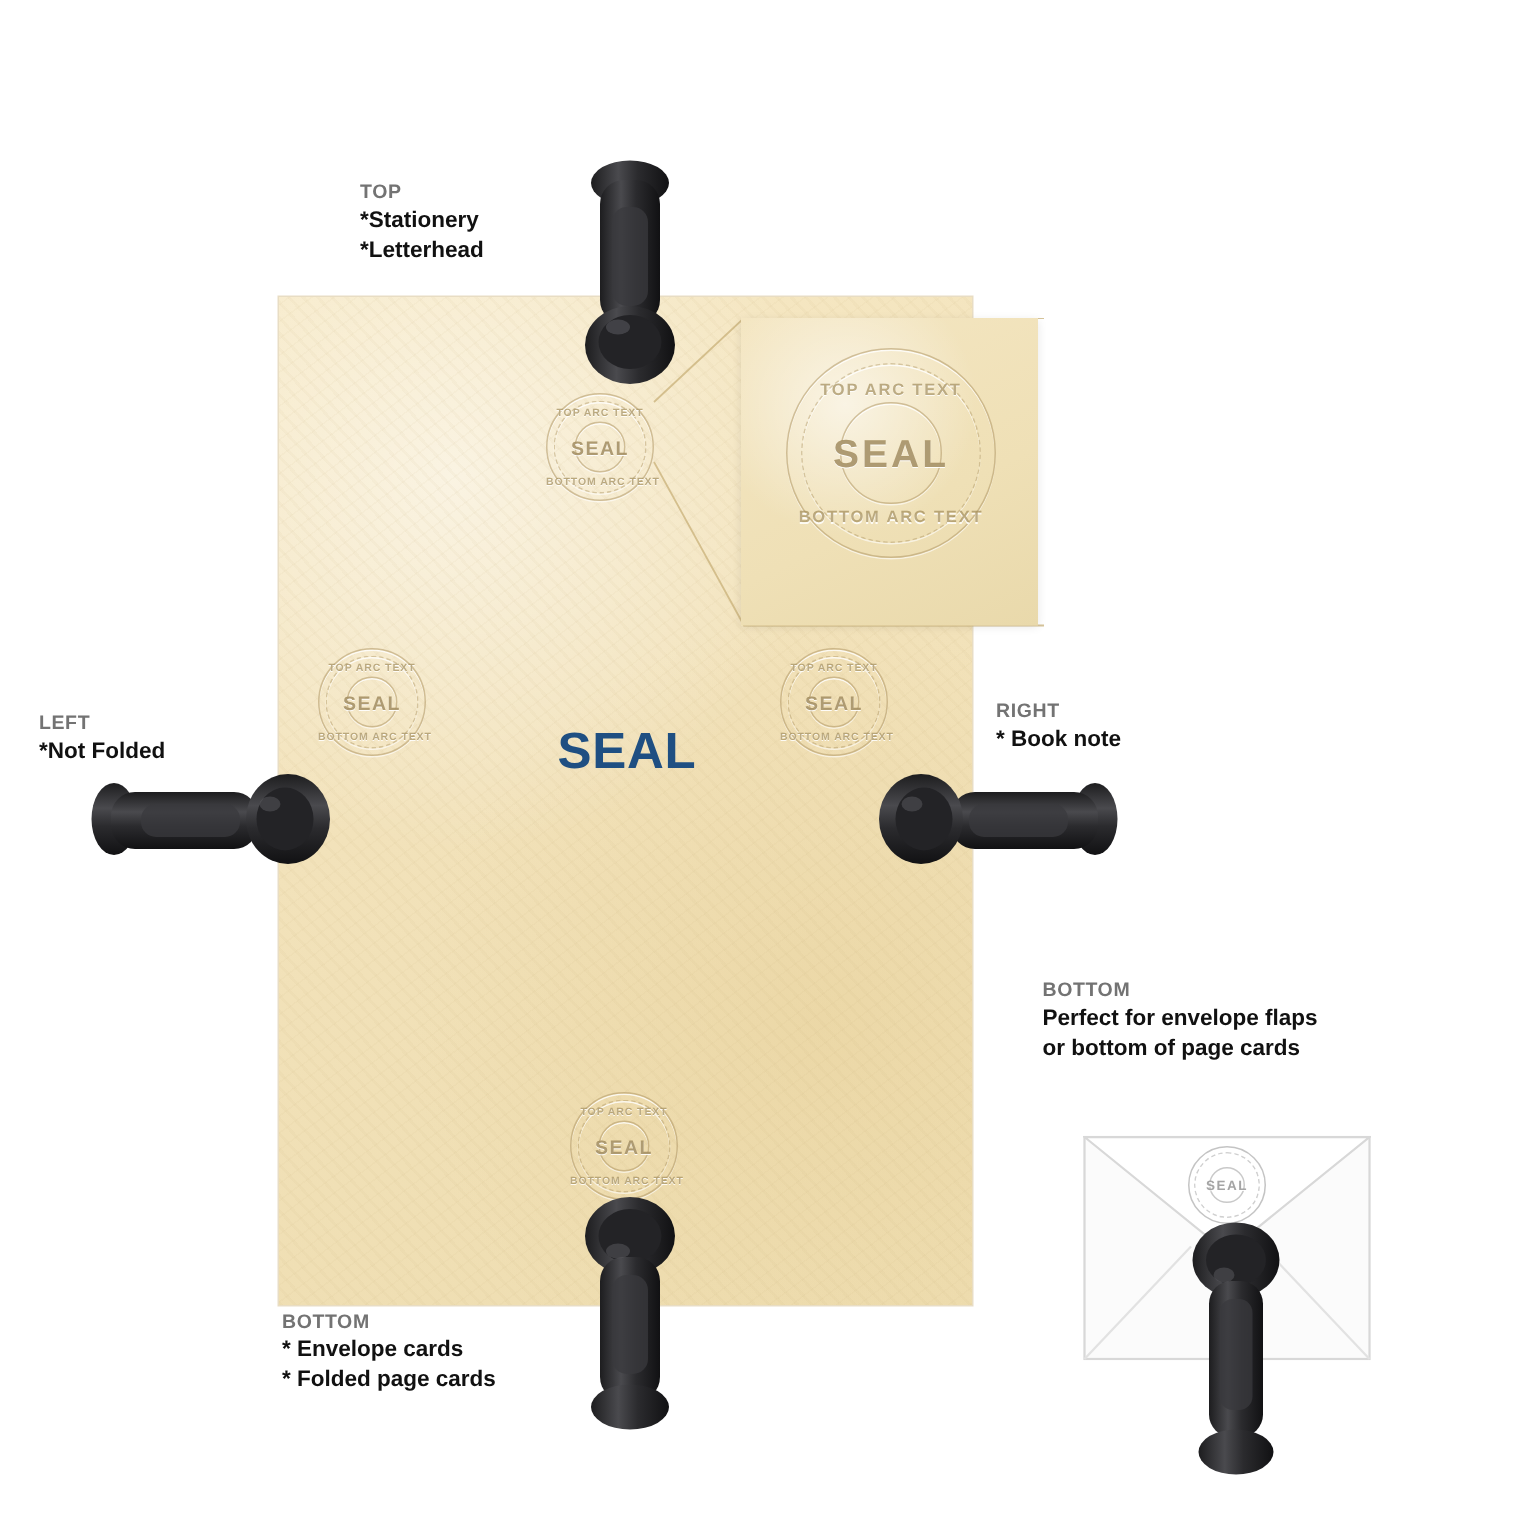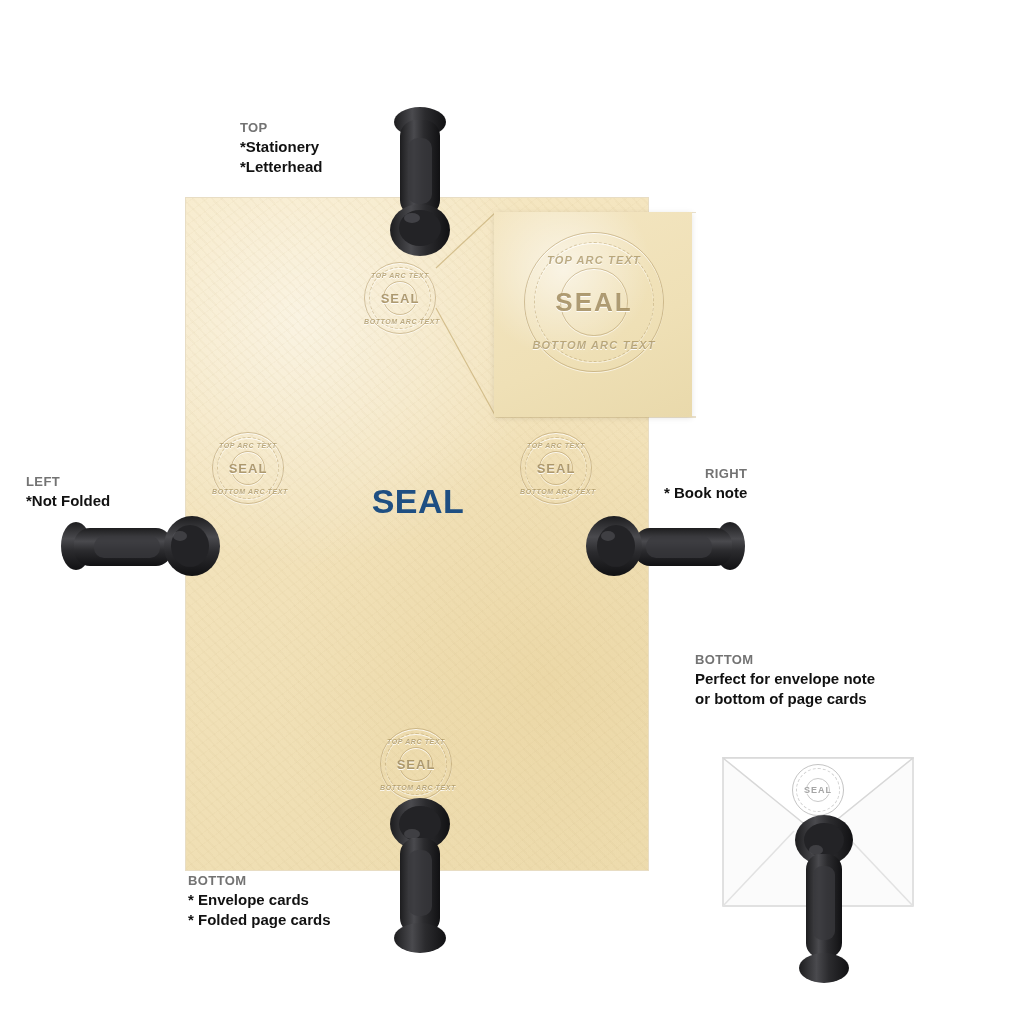--- a/index.html
+++ b/index.html
@@ -83,21 +83,20 @@
   }
   .seal .arc {
     position: absolute;
     left: 0; width: 100%;
     text-align: center;
     font-size: 7px;
     font-weight: bold;
     letter-spacing: 0.6px;
     color: rgba(166,144,94,0.75);
     white-space: nowrap;
-    font-style: italic;
   }
   .seal .arc.top { top: 14%; }
   .seal .arc.bottom { bottom: 13%; }
 
   .seal-a { left: 364px; top: 262px; width: 72px; height: 72px; }
   .seal-b { left: 212px; top: 432px; width: 72px; height: 72px; }
   .seal-c { left: 520px; top: 432px; width: 72px; height: 72px; }
   .seal-d { left: 380px; top: 728px; width: 72px; height: 72px; }
 
   
@@ -156,21 +155,21 @@
   }
   .callout .c-line {
     color: #111111;
     font-weight: bold;
     font-size: 15px;
     line-height: 1.32;
   }
 
   .callout-top    { left: 240px; top: 120px; }
   .callout-left   { left: 26px;  top: 474px; }
-  .callout-right  { left: 664px; top: 466px; text-align: right; }
+  .callout-right  { left: 664px; top: 466px; }
   .callout-bottom { left: 188px; top: 873px; }
   .callout-env    { left: 695px; top: 652px; }
 
   
   .envelope {
     position: absolute;
     left: 722px;
     top: 757px;
     width: 192px;
     height: 150px;
@@ -356,17 +355,17 @@
   </div>
 
   <div class="callout callout-bottom">
     <div class="c-head">BOTTOM</div>
     <div class="c-line">* Envelope cards</div>
     <div class="c-line">* Folded page cards</div>
   </div>
 
   <div class="callout callout-env">
     <div class="c-head">BOTTOM</div>
-    <div class="c-line">Perfect for envelope note</div>
+    <div class="c-line">Perfect for envelope flaps</div>
     <div class="c-line">or bottom of page cards</div>
   </div>
 
 </div>
 
 </body></html>

